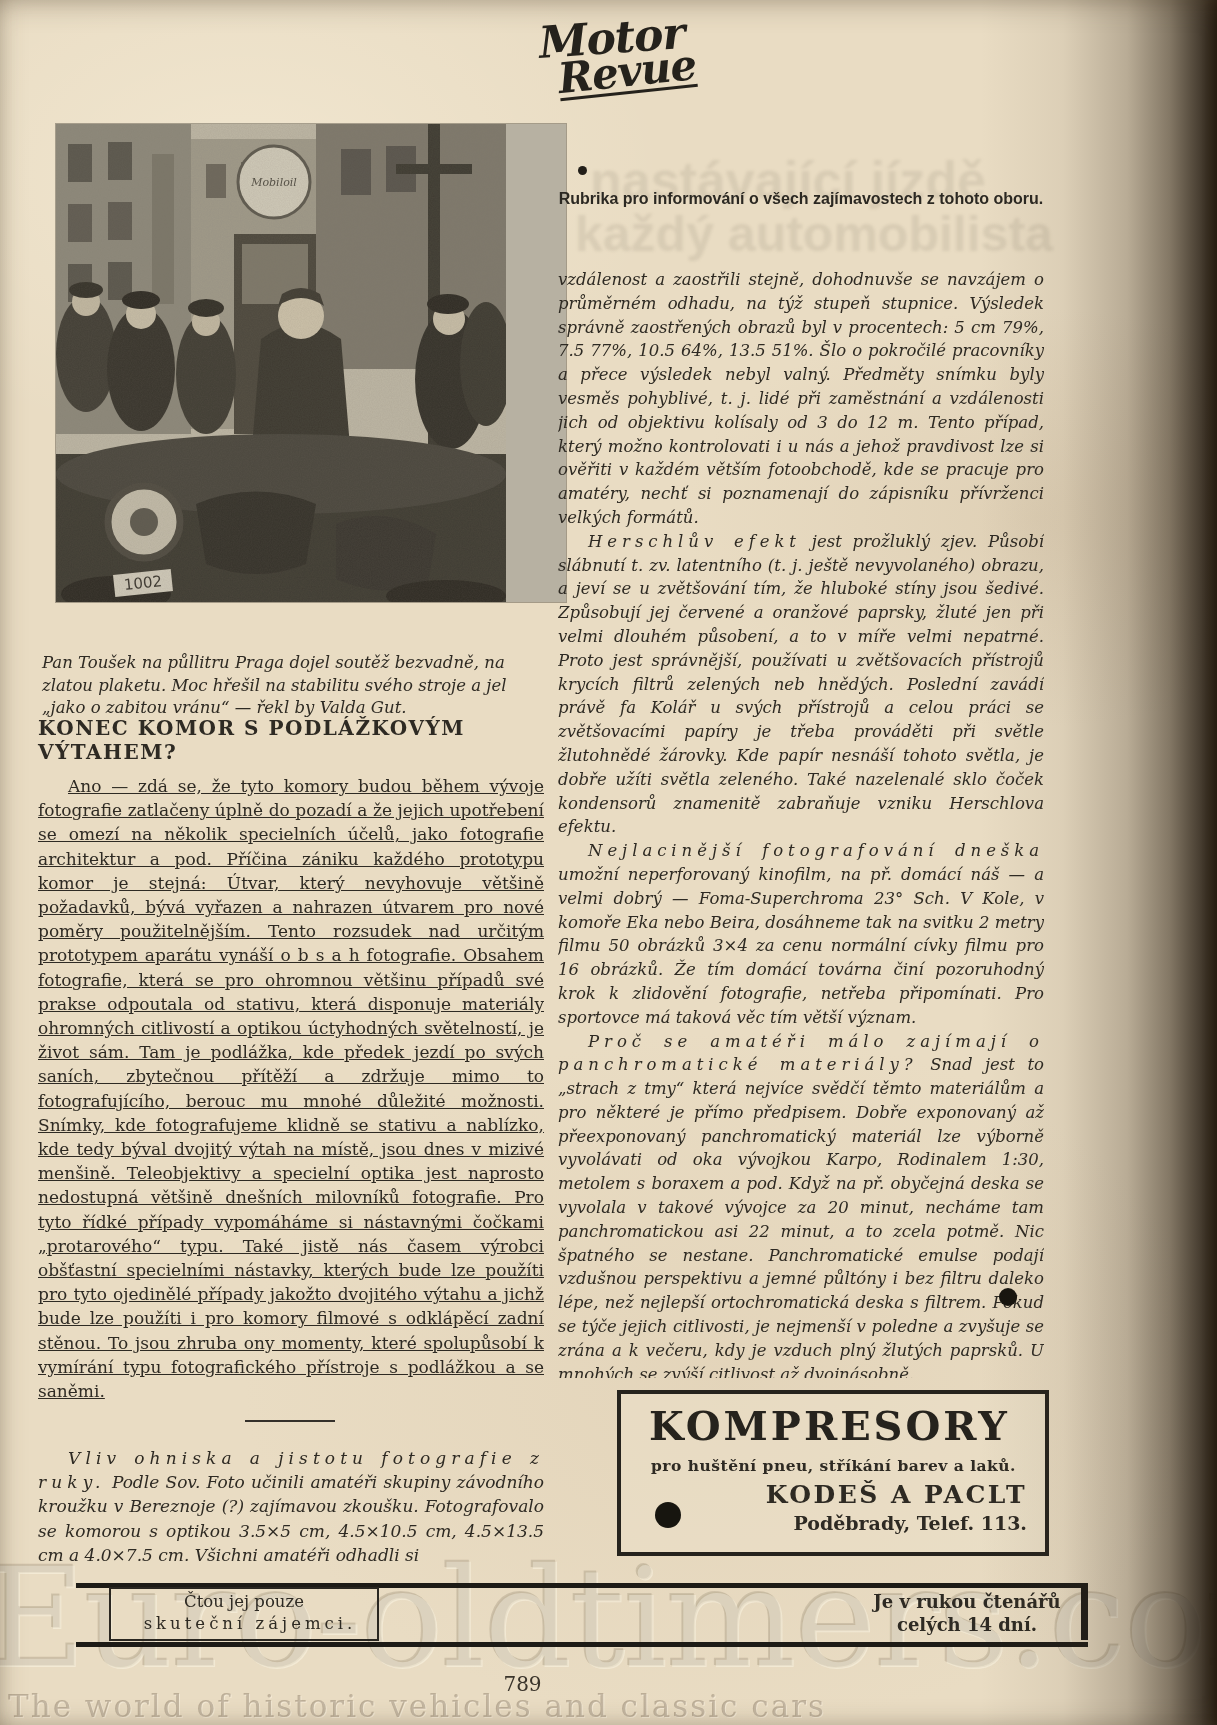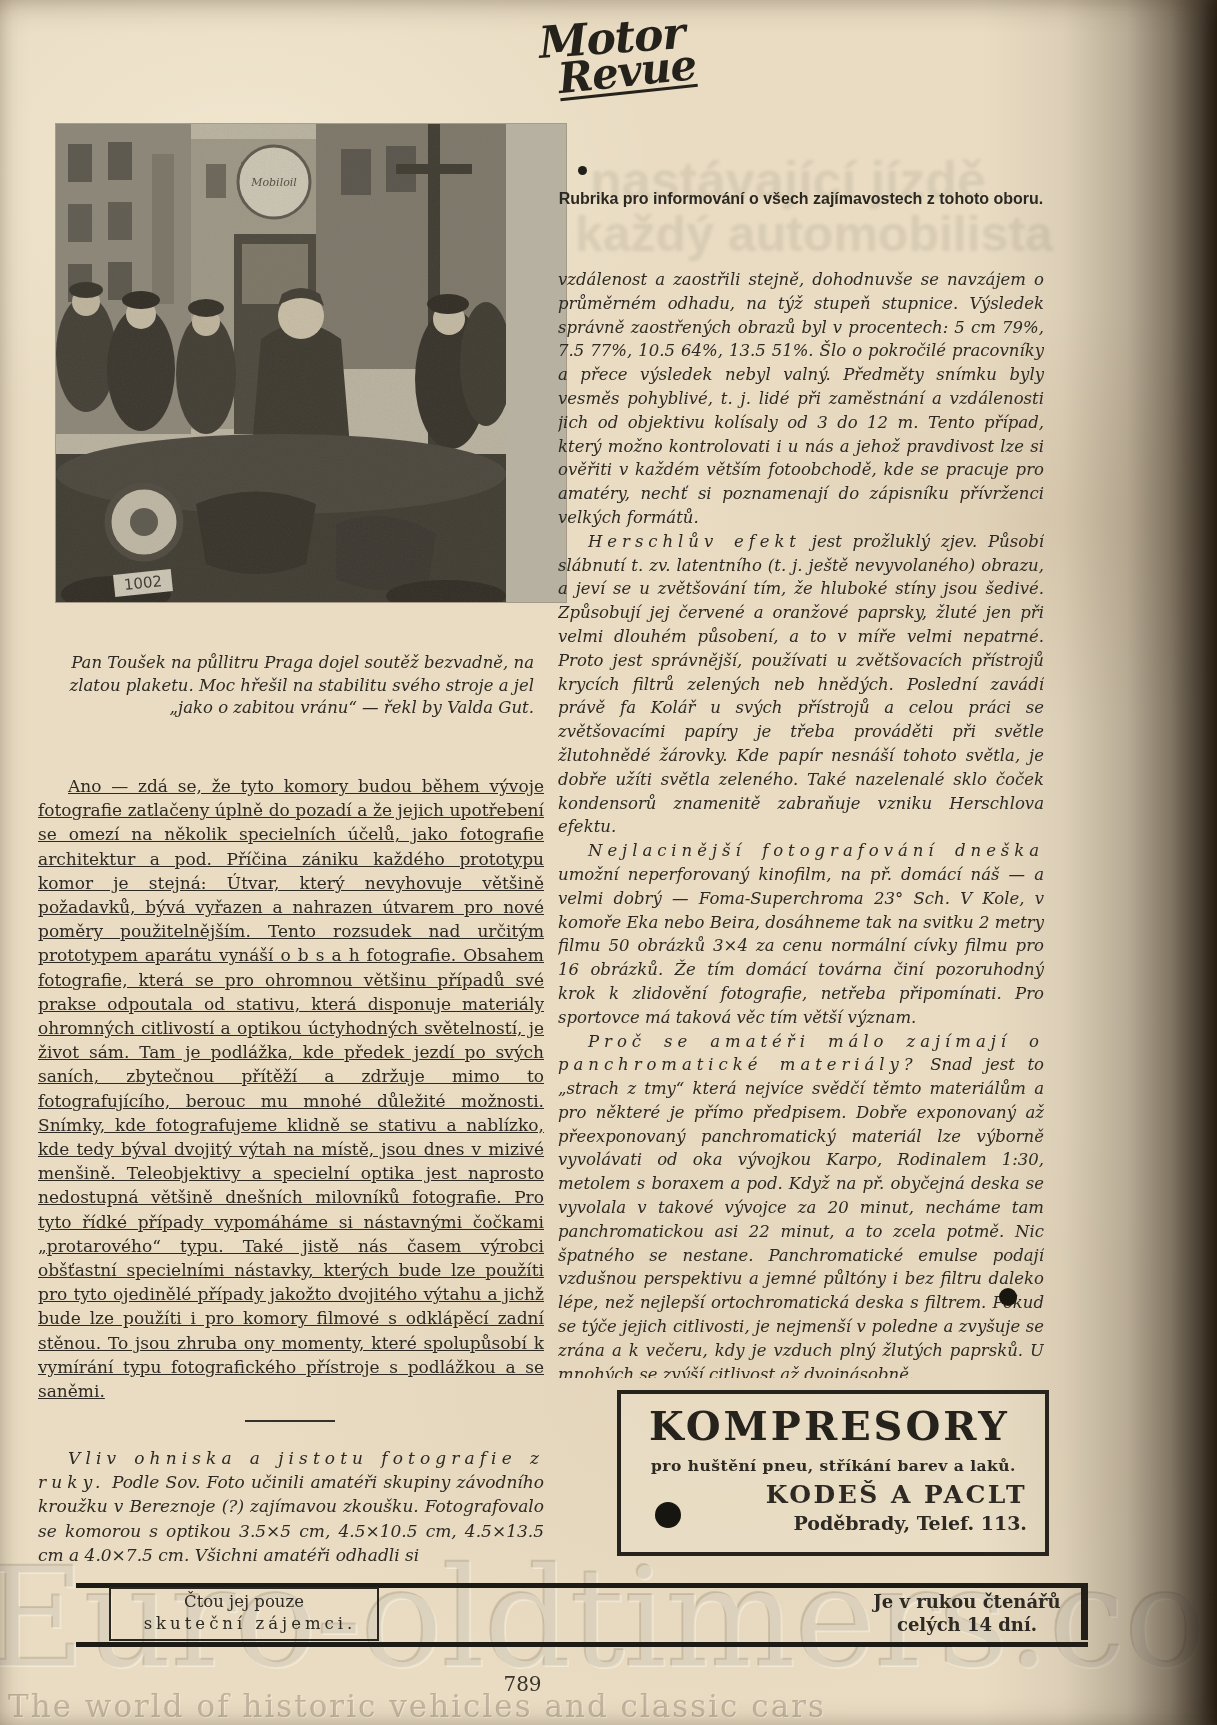--- a/index.html
+++ b/index.html
@@ -25,21 +25,21 @@
   #logo .l2{font-size:42px;letter-spacing:-1px;margin-left:26px;border-bottom:3px solid #25221c;
             display:inline-block;padding-bottom:2px;transform:rotate(-2deg);}
   
   .ghost{color:rgba(95,88,74,.12);font-weight:bold;font-family:"Liberation Sans",sans-serif;
          filter:blur(1.5px);white-space:nowrap;}
   
   #photo{left:56px;top:124px;width:510px;height:478px;background:#b7b1a2;box-shadow:0 0 0 1px rgba(60,55,45,.4);}
   
   #caption-title{left:50px;top:606px;width:480px;text-align:center;font-weight:bold;
                  font-size:17px;letter-spacing:1.5px;line-height:23px;}
-  #caption-text{left:42px;top:652px;width:492px;text-align:right;font-style:italic;
+  #caption-text{left:42px;top:652px;width:492px;text-align:left;font-style:italic;
                 font-size:16.5px;line-height:22.5px;}
   #article-title{left:38px;top:716px;width:505px;font-weight:bold;font-size:20px;letter-spacing:1.5px;}
   #article-body{left:38px;top:774px;width:506px;height:668px;overflow:hidden;
                 font-size:17px;line-height:24.2px;text-align:justify;text-decoration:underline;}
   #article-body p{margin:0;text-indent:30px;}
   #left-divider{left:245px;top:1420px;width:90px;height:0;border-top:2px solid #34302a;}
   #italic-note{left:38px;top:1446px;width:506px;height:130px;overflow:hidden;font-style:italic;
                font-size:17px;line-height:24.2px;text-align:justify;}
   
   #fotokino-title{left:558px;top:120px;width:486px;text-align:center;
@@ -158,20 +158,21 @@
       <rect x="58" y="448" width="58" height="22" fill="#d8d2c2" transform="rotate(-6 87 459)"></rect>
       <text x="87" y="464" font-size="15" text-anchor="middle" fill="#34302a" transform="rotate(-6 87 459)" font-family="DejaVu Sans, sans-serif">1002</text>
 
       <rect x="0" y="0" width="450" height="478" filter="url(#grain)" opacity="0.5"></rect>
       <rect x="0" y="0" width="450" height="478" fill="#8a7f68" opacity="0.1"></rect>
     </svg>
   </div>
 
   <div class="abs" id="caption-text">Pan Toušek na půllitru Praga dojel soutěž bezvadně, na zlatou plaketu. Moc hřešil na stabilitu svého stroje a jel „jako o zabitou vránu“ — řekl by Valda Gut.</div>
 
+  <div class="abs" id="article-title">KONEC KOMOR S PODLÁŽKOVÝM VÝTAHEM?</div>
   <div class="abs" id="article-body">
     <p>Ano — zdá se, že tyto komory budou během vývoje fotografie zatlačeny úplně do pozadí a že jejich upotřebení se omezí na několik specielních účelů, jako fotografie architektur a pod. Příčina zániku každého prototypu komor je stejná: Útvar, který nevyhovuje většině požadavků, bývá vyřazen a nahrazen útvarem pro nové poměry použitelnějším. Tento rozsudek nad určitým prototypem aparátu vynáší o b s a h fotografie. Obsahem fotografie, která se pro ohromnou většinu případů své prakse odpoutala od stativu, která disponuje materiály ohromných citlivostí a optikou úctyhodných světelností, je život sám. Tam je podlážka, kde předek jezdí po svých saních, zbytečnou přítěží a zdržuje mimo to fotografujícího, berouc mu mnohé důležité možnosti. Snímky, kde fotografujeme klidně se stativu a nablízko, kde tedy býval dvojitý výtah na místě, jsou dnes v mizivé menšině. Teleobjektivy a specielní optika jest naprosto nedostupná většině dnešních milovníků fotografie. Pro tyto řídké případy vypomáháme si nástavnými čočkami „protarového“ typu. Také jistě nás časem výrobci obšťastní specielními nástavky, kterých bude lze použíti pro tyto ojedinělé případy jakožto dvojitého výtahu a jichž bude lze použíti i pro komory filmové s odklápěcí zadní stěnou. To jsou zhruba ony momenty, které spolupůsobí k vymírání typu fotografického přístroje s podlážkou a se saněmi.</p>
   </div>
   <div class="abs" id="left-divider"></div>
   <div class="abs" id="italic-note">
     <p style="margin:0;text-indent:30px;">
       <span class="spaced">Vliv ohniska a jistotu fotografie z ruky.</span><span> Podle Sov. Foto učinili amatéři skupiny závodního kroužku v Bereznoje (?) zajímavou zkoušku. Fotografovalo se komorou s optikou 3.5×5 cm, 4.5×10.5 cm, 4.5×13.5 cm a 4.0×7.5 cm. Všichni amatéři odhadli si</span>
     </p>
   </div>
 

